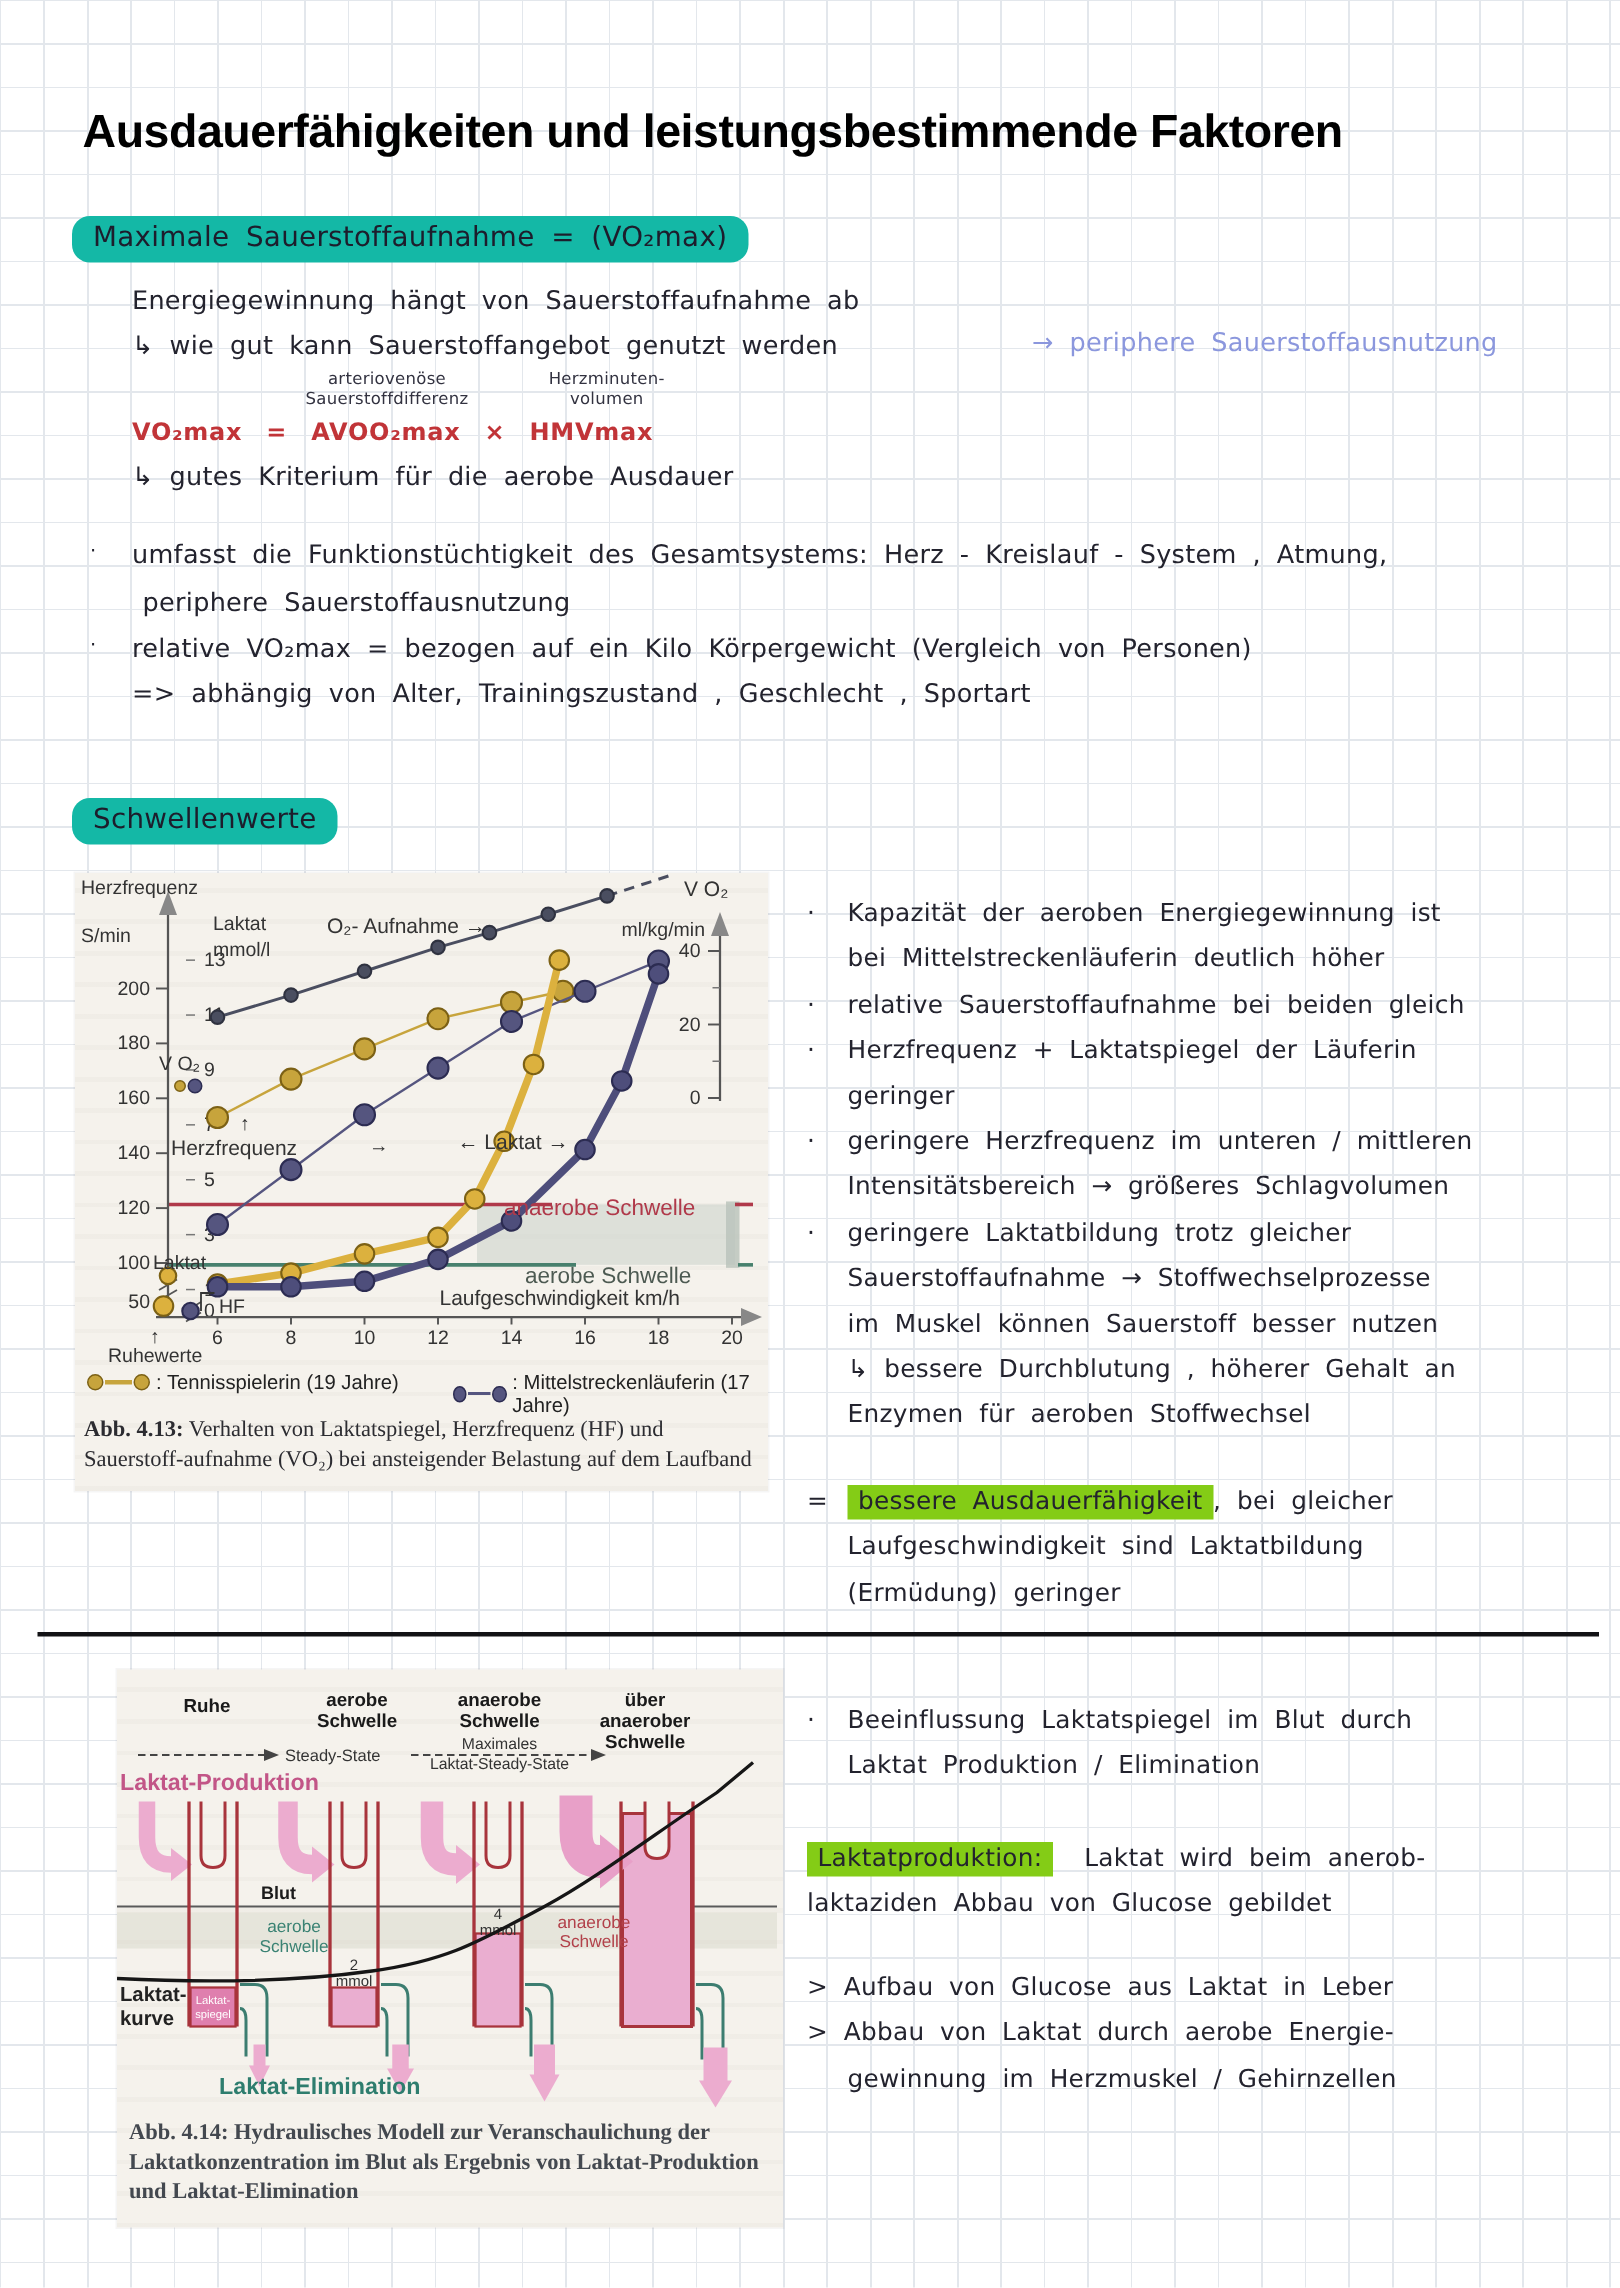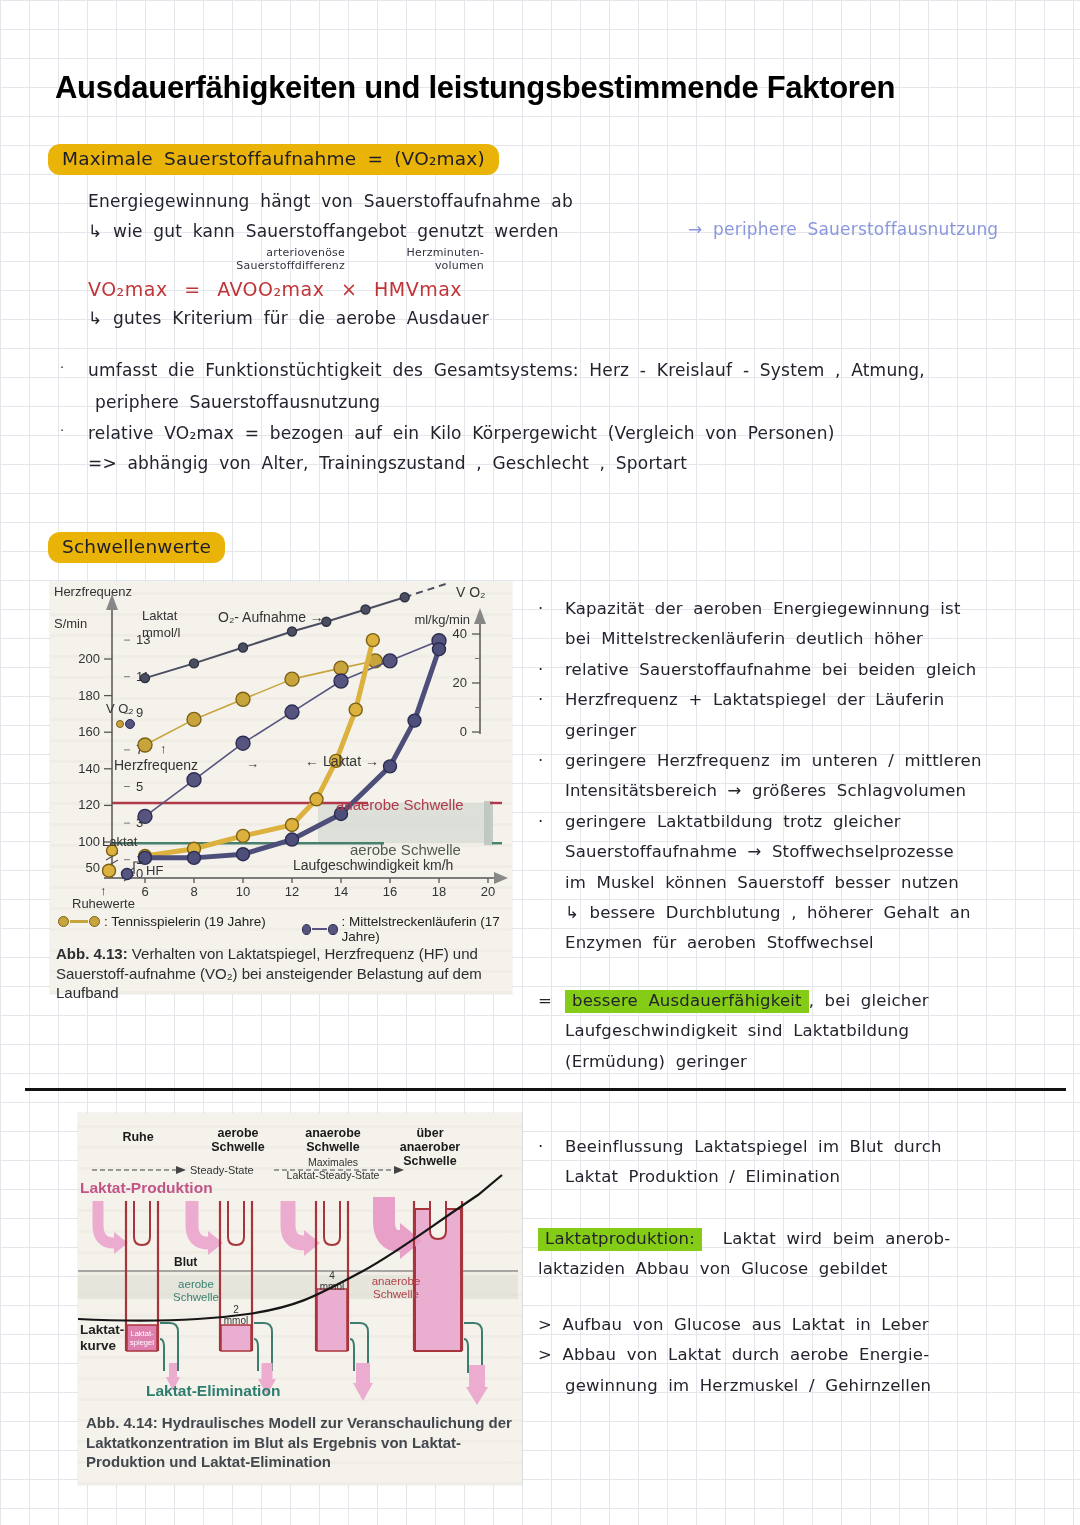--- a/index.html
+++ b/index.html
@@ -12,40 +12,40 @@
       repeating-linear-gradient(to bottom, #e3e7ec 0 1px, transparent 1px 29px),
       #ffffff;
     overflow:hidden;
   }
   .abs{ position:absolute; white-space:nowrap; }
   .hw{ font-family:"DejaVu Sans",sans-serif; color:#23232e; font-size:17px;
        letter-spacing:.2px; word-spacing:5px; }
   .hw-sm{ font-size:16.5px; }
   .title{ font-family:"Liberation Sans",sans-serif; font-weight:700;
           font-size:31px; color:#000000; letter-spacing:-.3px; }
-  .pill{ background:#eab308; border-radius:12px; padding:4px 14px 6px;
+  .pill{ background:#14b8a6; border-radius:12px; padding:4px 14px 6px;
          font-size:18.5px; color:#1d1d2c; }
   .hl{ background:#84cc16; border-radius:0; padding:1px 7px 3px; }
   .redpen{ color:#c13438; }
   .bluepen{ color:#8b97dd; }
   .smallnote{ font-size:11px; color:#323240; letter-spacing:.2px; word-spacing:1px;
-              text-align:right; line-height:13px; white-space:normal;margin-left:27px; }
-  .formula{ font-size:19px; letter-spacing:.5px; word-spacing:10px; }
+              text-align:center; line-height:13px; white-space:normal; }
+  .formula{ font-size:16px; letter-spacing:.5px; word-spacing:10px;font-weight:bold; }
   .nline{ line-height:30.4px; white-space:nowrap; }
   .nb{ display:inline-block; width:27px; }
   .fig{ position:absolute; background:#f5f2ec;
         background-image:repeating-linear-gradient(0deg, rgba(130,125,110,.045) 0 3px, transparent 3px 21px);
         box-shadow:0 0 0 1px rgba(0,0,0,.04); }
   .ct, svg text{ font-family:"Liberation Sans",sans-serif; }
   .legend-row{ position:absolute; left:4px; top:332px; width:452px;
                font-family:"Liberation Sans",sans-serif; font-size:13.5px; color:#222; }
   .legend-item{ position:absolute; top:0; display:flex; align-items:center; gap:4px; }
   .lg-dot{ width:11px; height:11px; border-radius:50%; border:1.5px solid rgba(40,30,10,.55); }
   .lg-line{ width:18px; height:2.5px; margin:0 -3px; }
-  .caption{ font-family:Liberation Sans, sans-serif; font-size:15px; line-height:19.5px;
+  .caption{ font-family:Liberation Serif, serif; font-size:15px; line-height:19.5px;
             color:#2c2c31; white-space:normal; }
   .caption b{ font-weight:700; }
   .caption414{ color:#43484f; font-weight:700; }
   .divider{ position:absolute; left:25px; top:1088px; width:1041px; height:3px; background:#121215; }
 </style>
 </head>
 <body>
 
 <div class="abs title" style="left:55px; top:70px;">Ausdauerfähigkeiten und leistungsbestimmende Faktoren</div>
 

